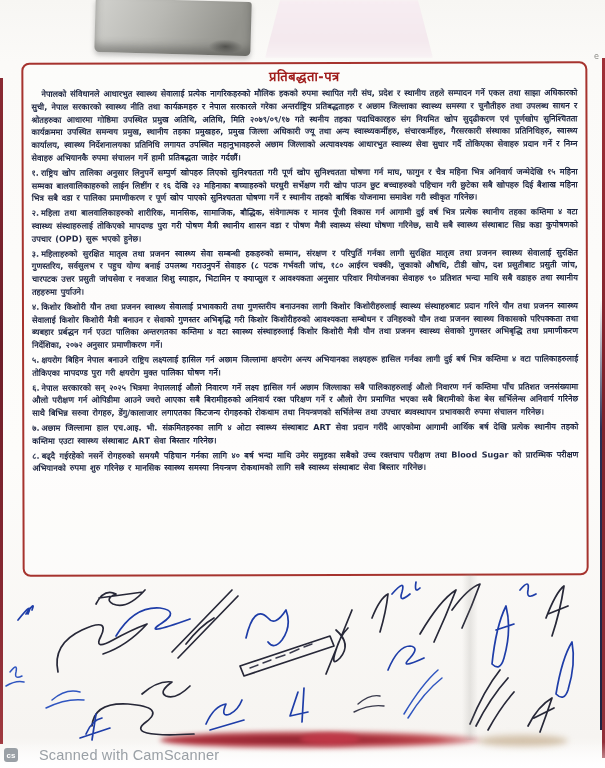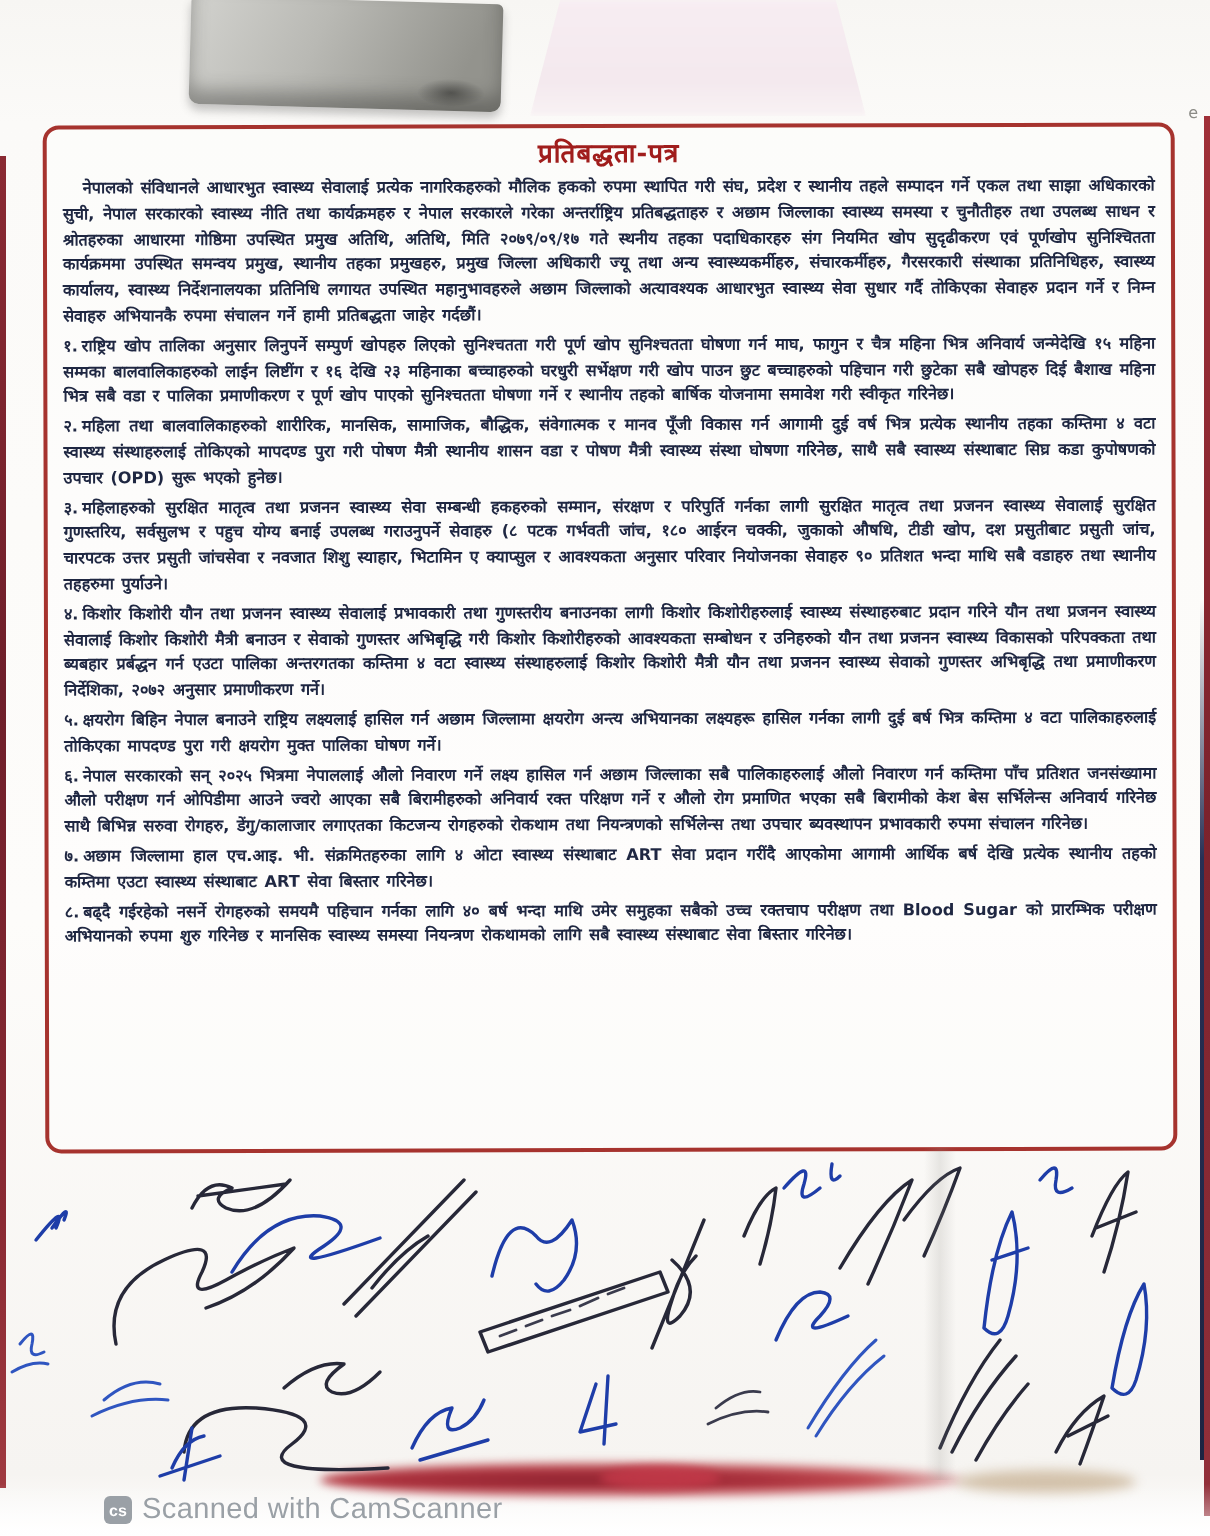--- a/index.html
+++ b/index.html
@@ -62,22 +62,22 @@
   .table-band2{position:absolute;left:300px;top:733px;width:60px;height:12px;z-index:3;
     background:#c53a4a;border-radius:50%;filter:blur(2px);opacity:.8;}
   .table-tan{position:absolute;left:478px;top:735px;width:90px;height:12px;z-index:2;
     background:#d3c2ab;border-radius:50%;filter:blur(3px);}
   
   .cs-bar{position:absolute;left:0;bottom:0;width:605px;height:26px;z-index:6;
     display:flex;align-items:center;gap:5px;padding-left:4px;box-sizing:border-box;
     background:linear-gradient(180deg,rgba(255,255,255,0),rgba(255,255,255,.65));}
   .cs-icon{width:14px;height:14px;border-radius:3px;background:#9aa0a6;color:#ffffff;
     font-family:Liberation Sans, sans-serif;font-size:8px;font-weight:bold;
-    display:flex;align-items:center;justify-content:center;margin-left:48px;}
-  .cs-text{color:#9aa0a6;font-family:"Liberation Sans",sans-serif;font-size:14.5px;letter-spacing:.2px;}
+    display:flex;align-items:center;justify-content:center;}
+  .cs-text{color:#9aa0a6;font-family:"Liberation Sans",sans-serif;font-size:14.5px;letter-spacing:.2px;margin-left:16px;}
   .corner-mark{position:absolute;right:6px;top:52px;color:#8b8b86;font-size:8px;z-index:3;}
 </style>
 </head>
 <body>
 
 <div class="photo">
 
   <div class="edge-stripe edge-left"></div>
   <div class="edge-stripe edge-right-red"></div>
   <div class="edge-stripe edge-right-navy"></div>

